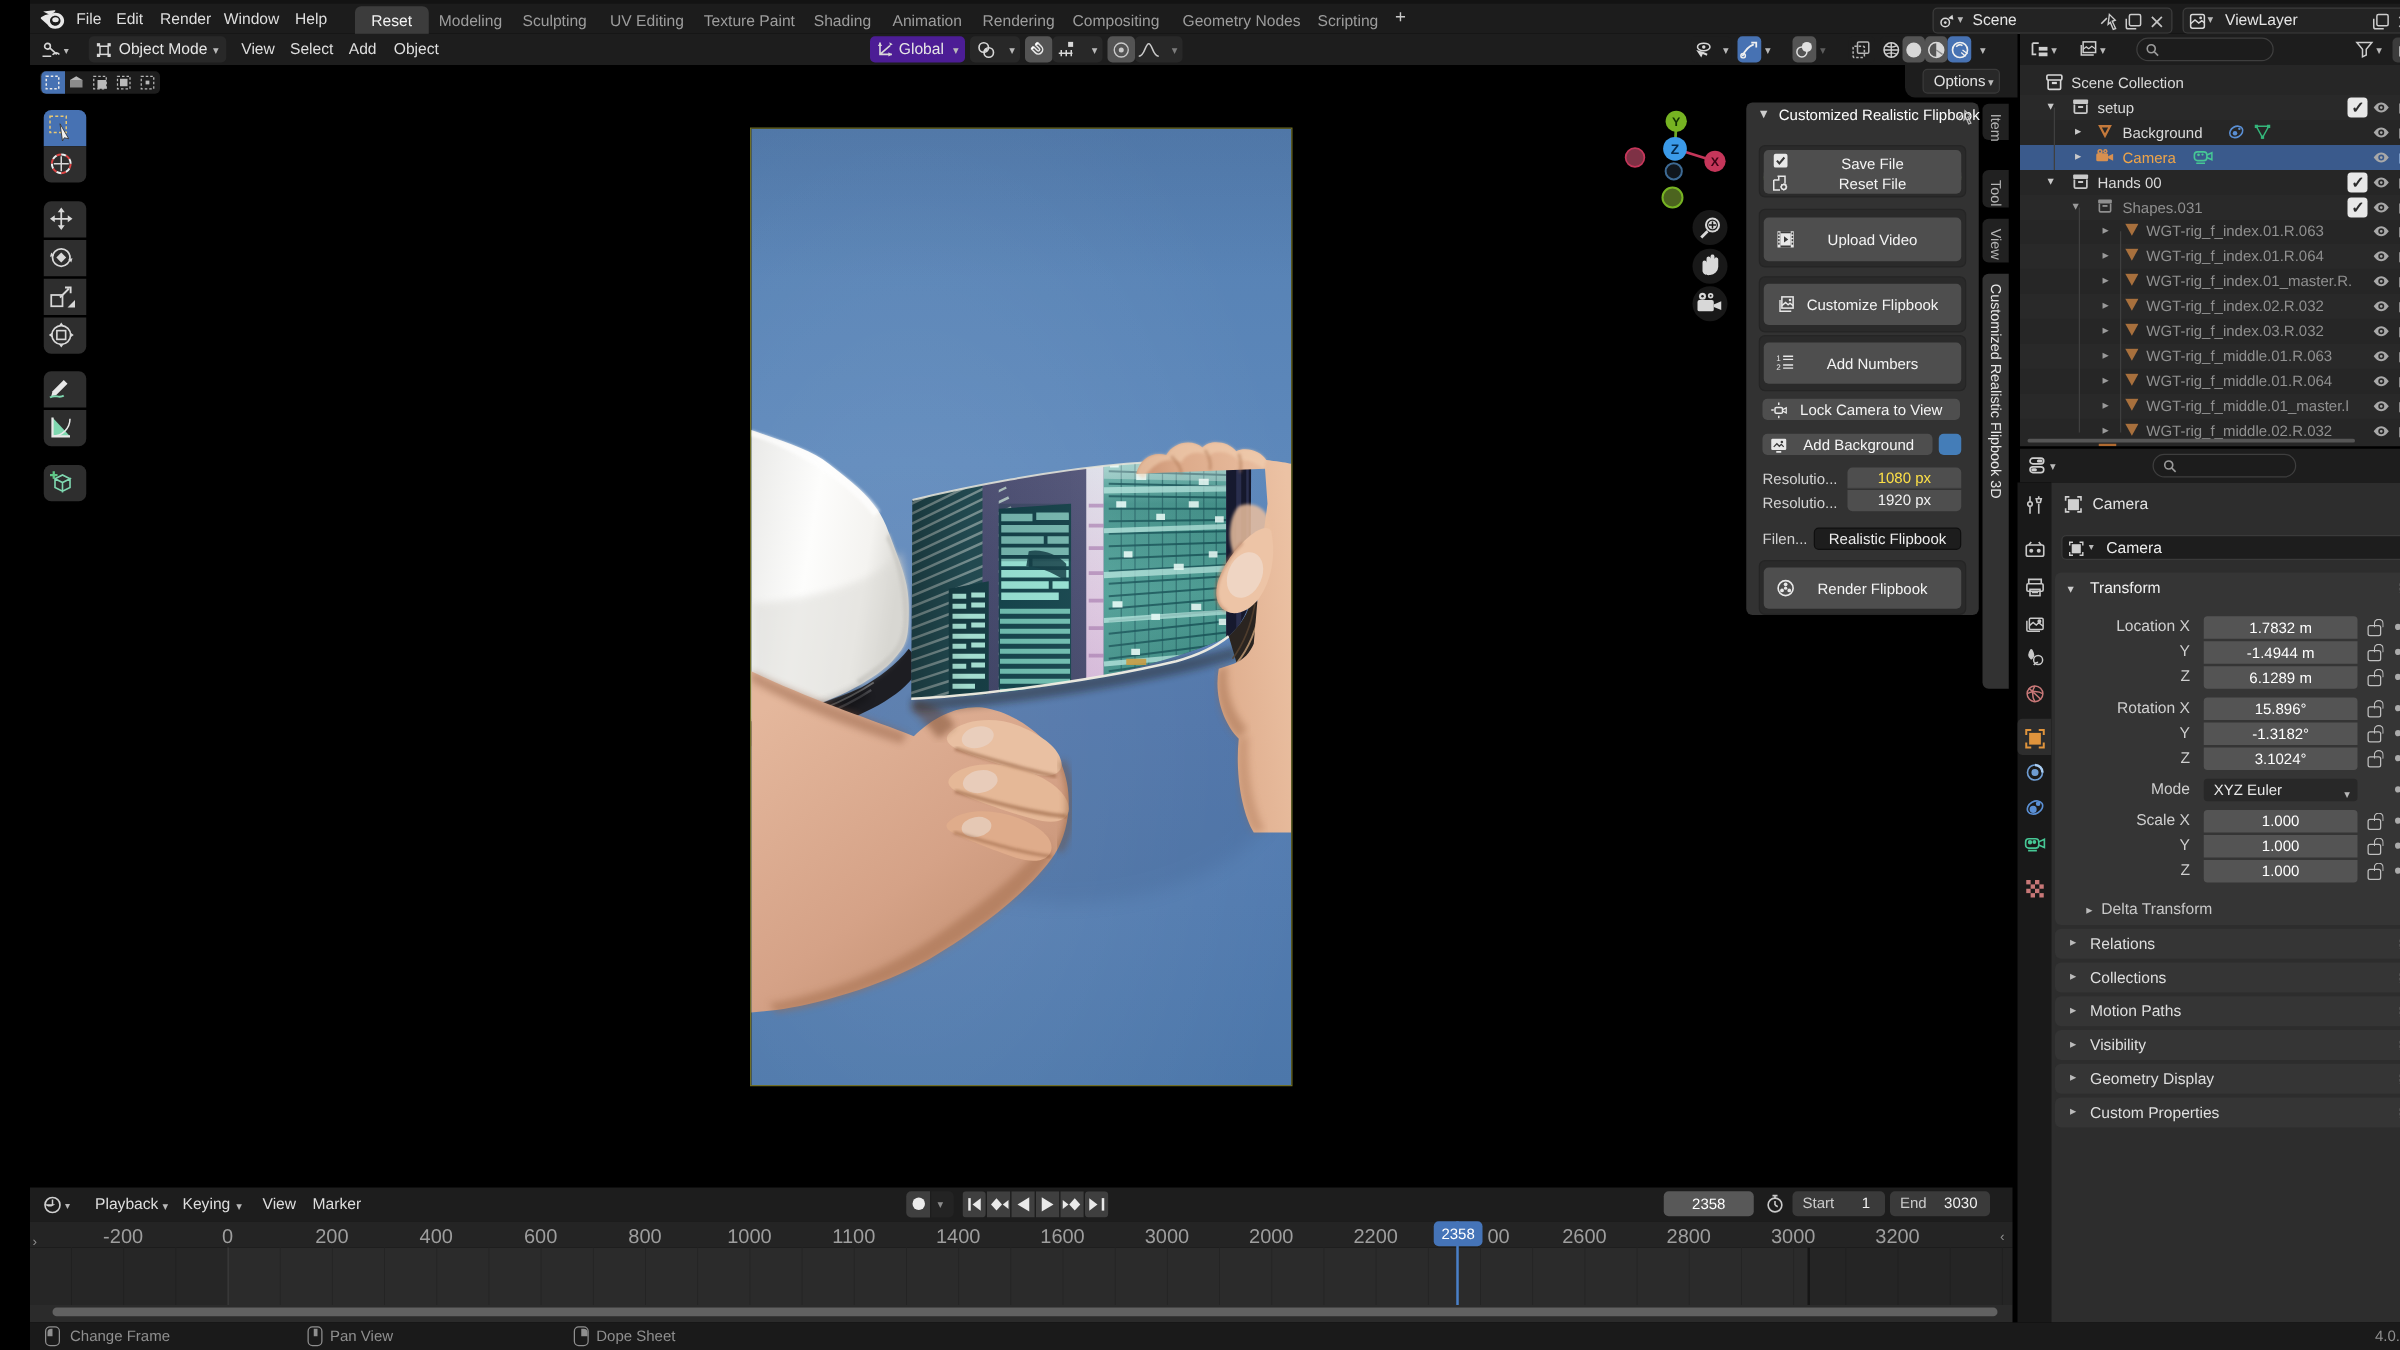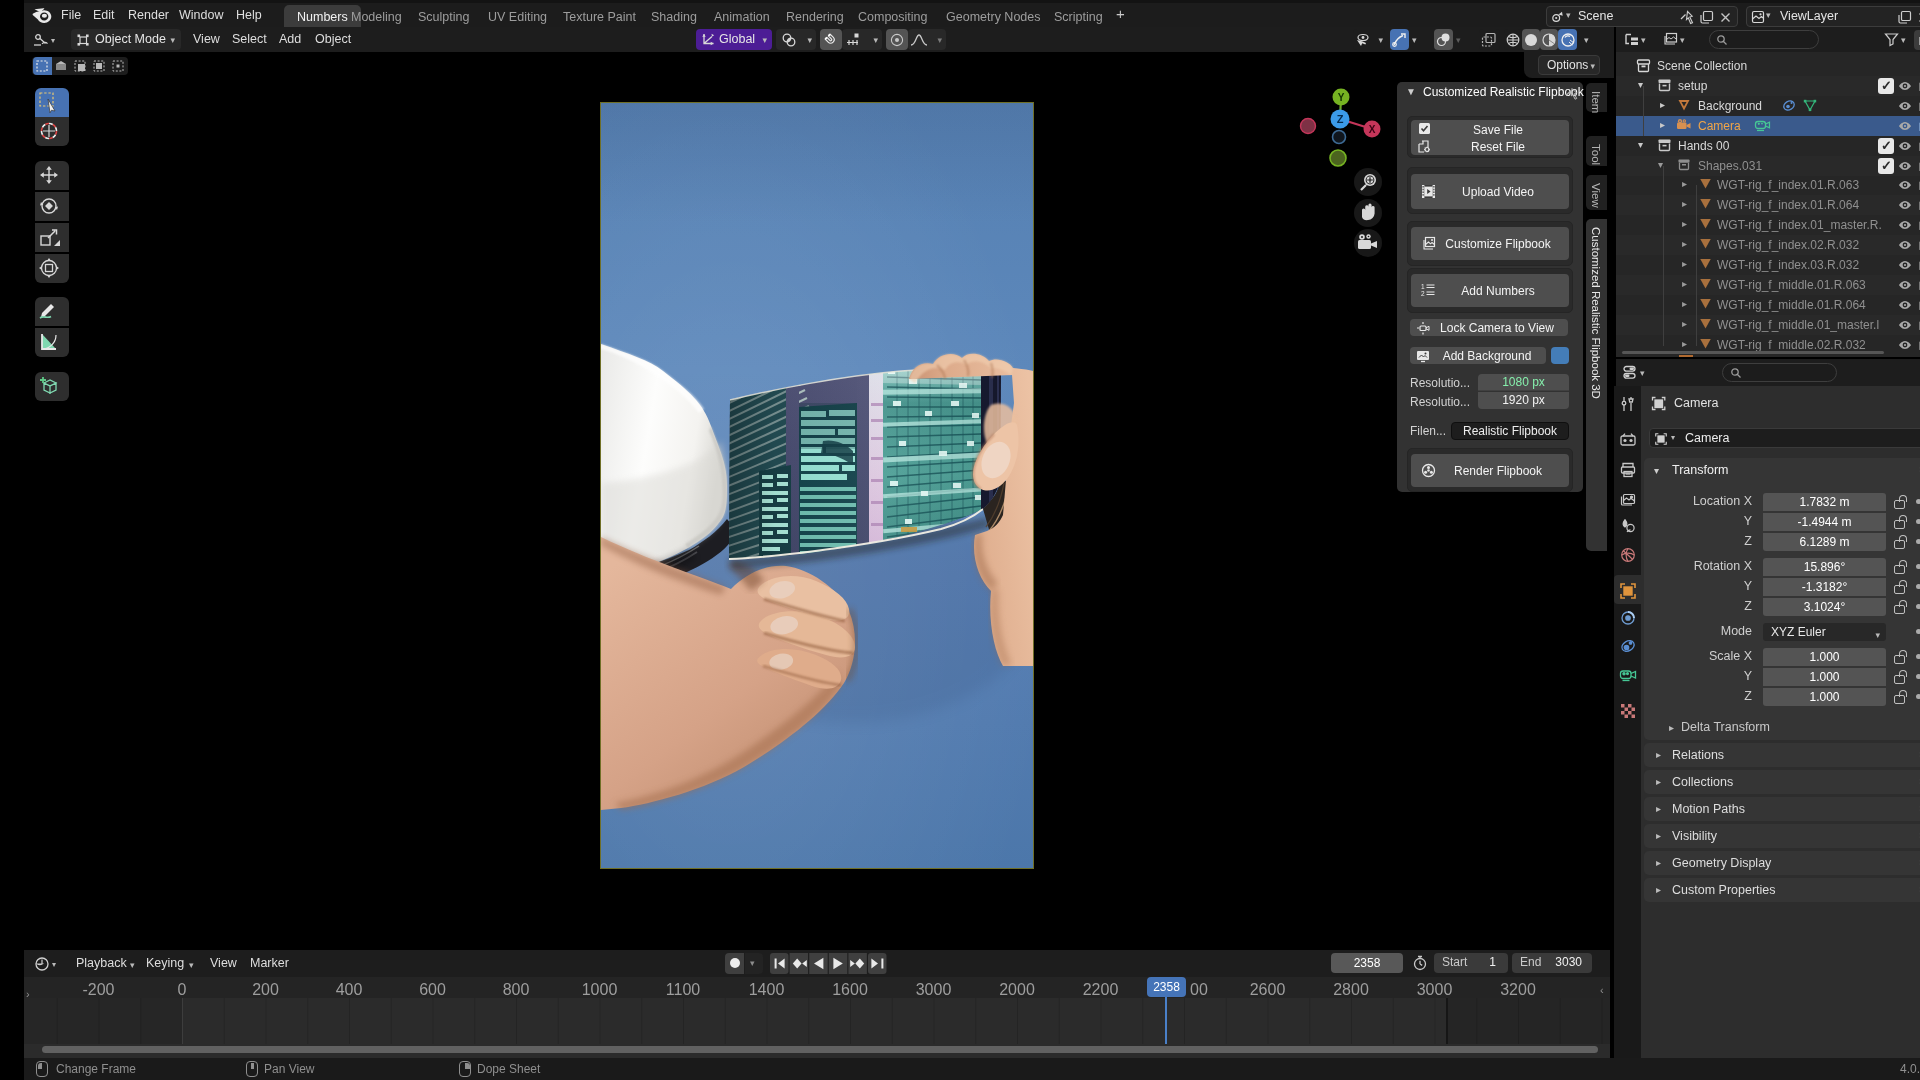--- a/index.html
+++ b/index.html
@@ -105,21 +105,21 @@
     <svg class="abs" style="left:8px;top:3px" width="20" height="19" viewBox="0 0 20 19">
       <path d="M12.2,4.2 C16.1,4.2 19.3,7 19.3,10.6 C19.3,14.2 16.1,17 12.2,17 C9.4,17 7,15.6 5.9,13.5 L1,9.2 C0.4,8.7 0.5,8 1.2,7.6 L4.2,6 L11,4.4 C11.4,4.3 11.8,4.2 12.2,4.2 Z M12.2,6.6 C9.9,6.6 8,8.4 8,10.6 C8,12.8 9.9,14.6 12.2,14.6 C14.5,14.6 16.4,12.8 16.4,10.6 C16.4,8.4 14.5,6.6 12.2,6.6 Z" fill="#e8e8e8" fill-rule="evenodd"></path>
       <path d="M2.5,3.2 L11.5,2.2 C12.3,2.1 12.5,2.6 12,3.1 L8.5,6.2 Z" fill="#e8e8e8"></path>
       <ellipse cx="12.4" cy="9.8" rx="2.6" ry="2" fill="#e8e8e8"></ellipse>
     </svg>
     <span class="menu" style="left:37px">File</span>
     <span class="menu" style="left:69px">Edit</span>
     <span class="menu" style="left:104px">Render</span>
     <span class="menu" style="left:155px">Window</span>
     <span class="menu" style="left:212px">Help</span>
-    <span class="tab active" style="left:260px">Numbers</span>
+    <span class="tab active" style="left:260px">Reset</span>
     <span class="tab" style="left:314px">Modeling</span>
     <span class="tab" style="left:381px">Sculpting</span>
     <span class="tab" style="left:451px">UV Editing</span>
     <span class="tab" style="left:526px">Texture Paint</span>
     <span class="tab" style="left:614px">Shading</span>
     <span class="tab" style="left:677px">Animation</span>
     <span class="tab" style="left:749px">Rendering</span>
     <span class="tab" style="left:821px">Compositing</span>
     <span class="tab" style="left:909px">Geometry Nodes</span>
     <span class="tab" style="left:1017px">Scripting</span>
@@ -735,21 +735,21 @@
   </div>
 
   <div class="abs" id="npanel" style="left:1373px;top:82px;width:186px;height:410px;background:#323232;border-radius:5px">
     <span class="abs" style="left:9px;top:4px;color:#cdcdcd;font-size:10px">▼</span>
     <span class="abs" style="left:26px;top:3px;color:#fdfdfd;font-size:12px;white-space:nowrap">Customized Realistic Flipbook</span>
     <svg class="abs" style="left:168px;top:5px" width="13" height="13" viewBox="0 0 13 13">
         <path d="M7,1.5 L11.5,6 L9.3,6.7 L11.7,11.5 L10,12.2 L7.9,7.4 L6.2,9 Z" fill="none" stroke="#b9b9b9" stroke-width="1"></path>
         <path d="M5.5,4 L1.5,8" stroke="#b9b9b9" stroke-width="1.1"></path>
       </svg>
     <div class="nbox" style="left:10px;top:34px;height:42px">
-      <div class="nbtn" style="left:3px;top:3px;height:24px;border-radius:4px 4px 0 0;border-bottom:5px solid #bef264">
+      <div class="nbtn" style="left:3px;top:3px;height:24px;border-radius:4px 4px 0 0;border-bottom:3px solid #bef264">
         <svg class="abs" style="left:7px;top:2px" width="13" height="13" viewBox="0 0 13 13">
             <rect x="1" y="1" width="11" height="11" rx="1.5" fill="#e8e8e8"></rect>
             <path d="M3.5,6.5 l2,2.2 L9.5,4" fill="none" stroke="#3a3a3a" stroke-width="1.6"></path>
           </svg>
         <span class="nlab">Save File</span>
       </div>
       <div class="nbtn" style="left:3px;top:21px;height:17px;border-radius:0 0 4px 4px">
         <svg class="abs" style="left:7px;top:2px" width="13" height="13" viewBox="0 0 13 13">
             <path d="M4,1 h6 v6" fill="none" stroke="#e8e8e8" stroke-width="1.2"></path>
             <path d="M1,4 h4 v-3" fill="none" stroke="#e8e8e8" stroke-width="1.2"></path>
@@ -816,21 +816,21 @@
       <svg class="abs" style="left:6px;top:2px" width="14" height="14" viewBox="0 0 14 14">
           <rect x="1" y="2" width="12" height="9" rx="1" fill="#e8e8e8"></rect>
           <path d="M3,8.5 l2.5,-2.5 2,2 L9,6.5 l2,2" fill="none" stroke="#3a3a3a" stroke-width="1"></path>
           <circle cx="9.5" cy="4.5" r="1" fill="#3a3a3a"></circle>
           <path d="M5,12.5 h4" stroke="#e8e8e8" stroke-width="1.3"></path>
         </svg>
       <span class="nlab">Add Background</span>
     </div>
     <div class="abs" style="left:154px;top:265px;width:18px;height:17px;background:#447db8;border-radius:4px"></div>
     <span class="abs" style="left:13px;top:294px;width:60px;color:#d2d2d2;font-size:12px">Resolutio...</span>
-    <div class="abs" style="left:81px;top:292px;width:91px;height:17px;background:#4e4e4e;border-radius:4px 4px 0 0;border-bottom:1px solid #404040;text-align:center;color:#86efac;font-size:12px;line-height:17px">1080 px</div>
+    <div class="abs" style="left:81px;top:292px;width:91px;height:17px;background:#4e4e4e;border-radius:4px 4px 0 0;border-bottom:1px solid #404040;text-align:center;color:#fde047;font-size:12px;line-height:17px">1080 px</div>
     <span class="abs" style="left:13px;top:313px;width:60px;color:#d2d2d2;font-size:12px">Resolutio...</span>
     <div class="abs" style="left:81px;top:310px;width:91px;height:17px;background:#4e4e4e;border-radius:0 0 4px 4px;text-align:center;color:#f2f2f2;font-size:12px;line-height:17px">1920 px</div>
     <span class="abs" style="left:13px;top:342px;width:50px;color:#d2d2d2;font-size:12px">Filen...</span>
     <div class="abs" style="left:54px;top:340px;width:118px;height:18px;background:#1d1d1d;border:1px solid #0f0f0f;border-radius:4px;text-align:center;color:#ededed;font-size:12px;line-height:17px">Realistic Flipbook</div>
     <div class="nbox" style="left:10px;top:366px;height:44px">
       <div class="nbtn" style="left:3px;top:5px;height:33px;border-radius:4px">
         <svg class="abs" style="left:10px;top:9px" width="15" height="15" viewBox="0 0 15 15">
             <circle cx="7.5" cy="7.5" r="6" fill="none" stroke="#e8e8e8" stroke-width="1.3"></circle>
             <circle cx="7.5" cy="7.5" r="1.3" fill="#e8e8e8"></circle>
             <circle cx="7.5" cy="4.4" r="1.5" fill="#e8e8e8"></circle>

